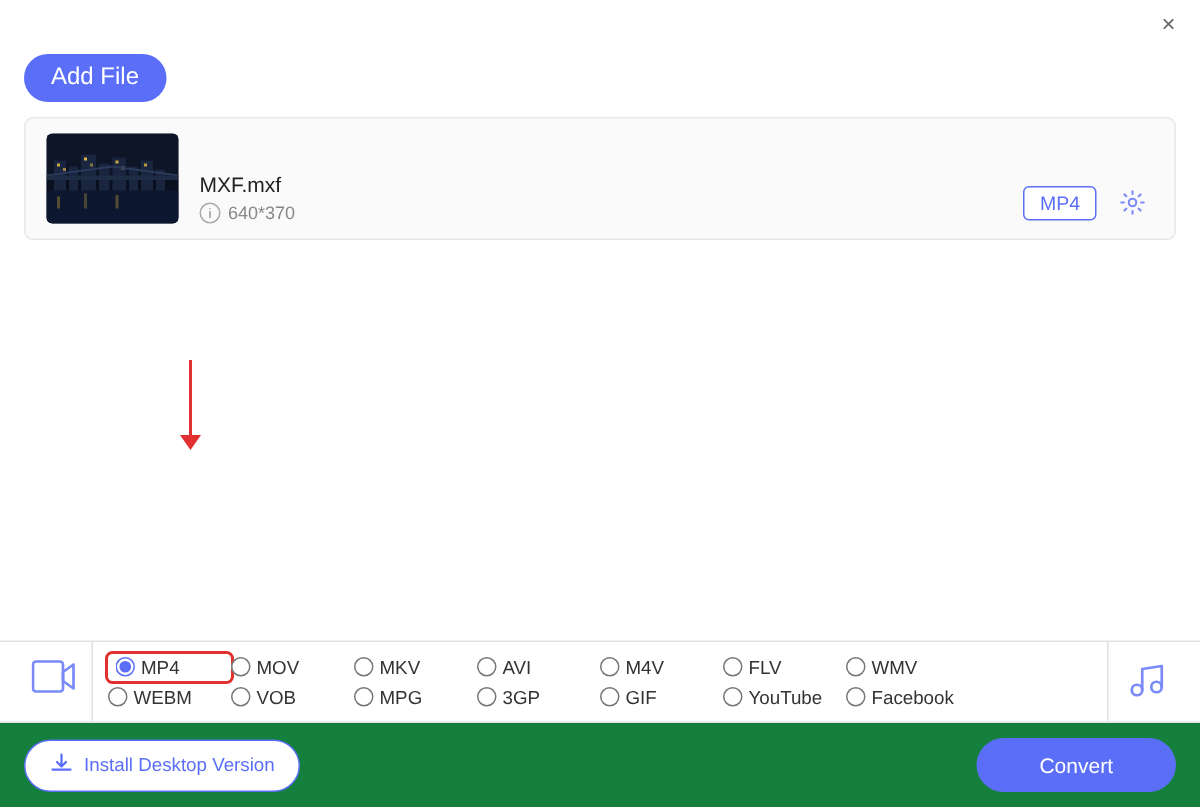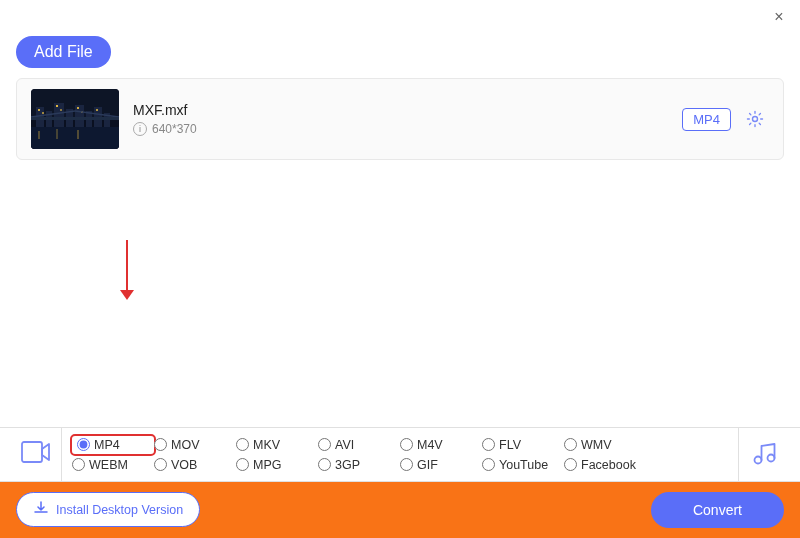--- a/index.html
+++ b/index.html
@@ -48,21 +48,21 @@
 
     
     .file-list {
       margin: 0 16px;
       border: 1px solid #e8e8e8;
       border-radius: 6px;
       background: #fafafa;
     }
     .file-item {
       display: flex;
-      align-items: center;
+      align-items: flex-end;
       padding: 10px 14px;
       gap: 14px;
     }
     .thumbnail {
       width: 88px;
       height: 60px;
       border-radius: 4px;
       overflow: hidden;
       flex-shrink: 0;
       background: #1a1a2e;
@@ -215,24 +215,24 @@
       flex-shrink: 0;
     }
     .music-icon {
       color: #7a8af8;
       font-size: 22px;
     }
 
     
     .action-bar {
       display: flex;
-      align-items: flex-start;
+      align-items: center;
       justify-content: space-between;
       padding: 10px 16px;
-      background: #f97316;
+      background: #15803d;
     }
     .install-btn {
       display: flex;
       align-items: center;
       gap: 7px;
       border: 1.5px solid #5a6ef8;
       color: #5a6ef8;
       border-radius: 20px;
       padding: 7px 16px;
       font-size: 12.5px;

